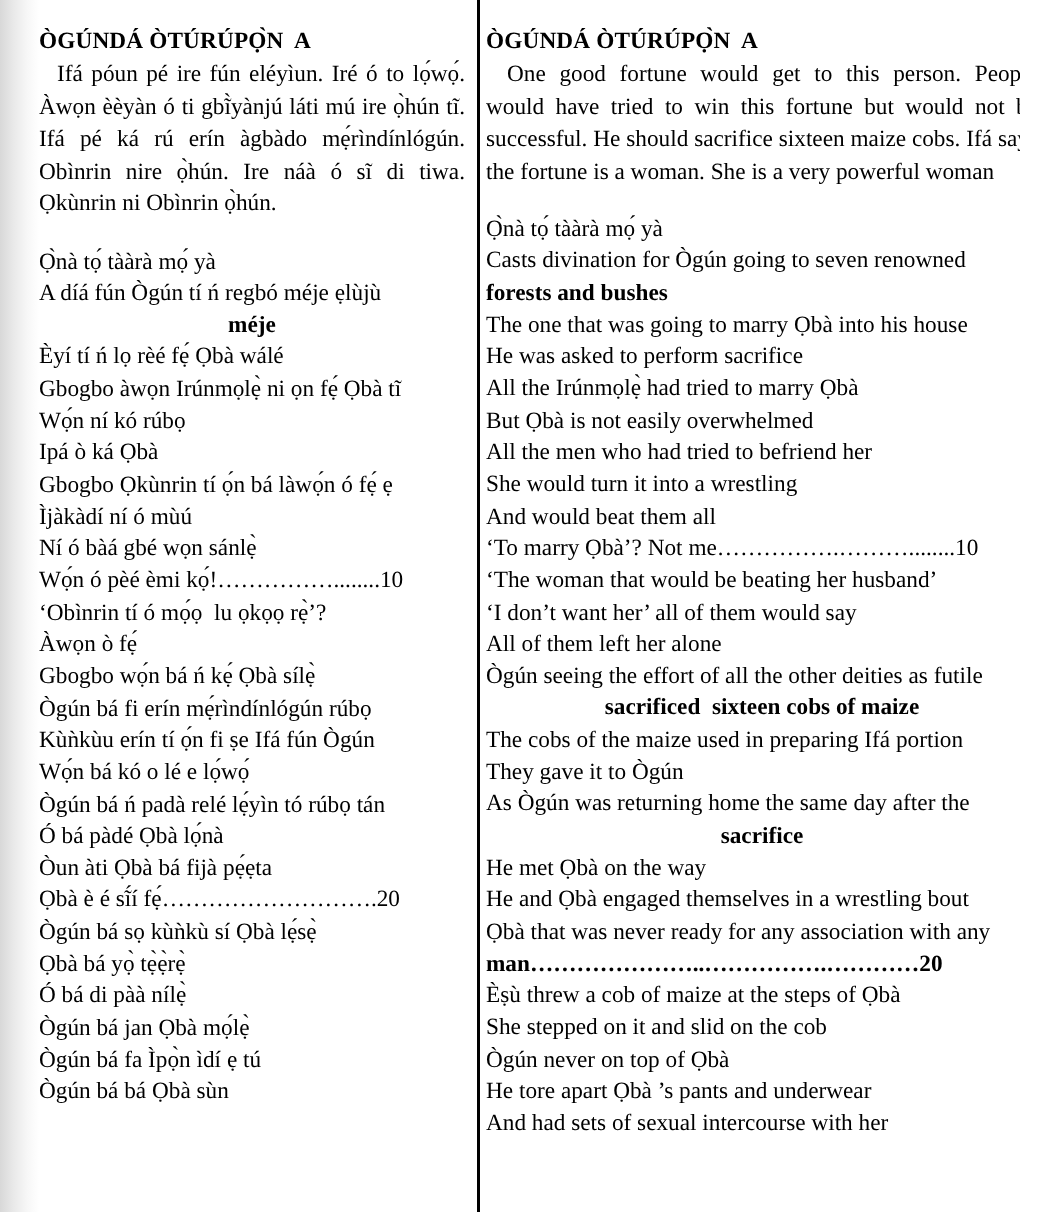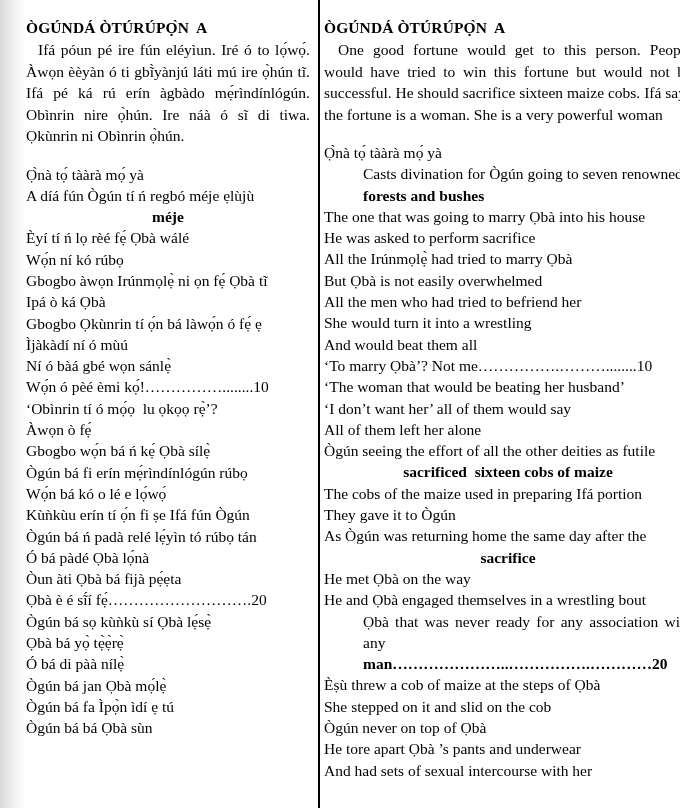--- a/index.html
+++ b/index.html
@@ -75,21 +75,20 @@
   .verse li {
     font-size: 15.5px;
     line-height: 21.3px;
     white-space: pre-wrap;
     margin: 0;
   }
   .verse li.wrap {
     white-space: normal;
     text-align: justify;
     text-align-last: left;
-    margin-left: 39px;
   }
   .cont {
     display: block;
     text-align: center;
     white-space: pre;
     font-weight: bold;
   }
   .gap-before {
     display: block;
     height: 17px;
@@ -105,33 +104,33 @@
   <div id="divider"></div>
 
   <div class="column" id="col-yoruba">
     <div class="heading">ÒGÚNDÁ ÒTÚRÚPỌ̀N  A</div>
     <p class="para">Ifá póun pé ire fún eléyìun. Iré ó to lọ́wọ́. Àwọn èèyàn ó ti gbĩ̀yànjú láti mú ire ọ̀hún tĩ. Ifá pé ká rú erín àgbàdo mẹ́rìndínlógún. Obìnrin nire ọ̀hún. Ire náà ó sĩ di tiwa. Ọkùnrin ni  Obìnrin ọ̀hún.</p>
     <div class="gap-before"></div>
     <ul class="verse" id="yoruba-verse">
         <li><span>Ọ̀nà tọ́ tààrà mọ́ yà</span></li>
         <li><span>A díá fún Ògún tí ń regbó méje ẹlùjù</span><span class="cont">méje</span></li>
         <li><span>Èyí tí ń lọ rèé fẹ́ Ọbà wálé</span></li>
+        <li><span>Gbogbo àwọn Irúnmọlẹ̀ ni ọn fẹ́ Ọbà tĩ</span></li>
         <li><span>Wọ́n ní kó rúbọ</span></li>
-        <li><span>Gbogbo àwọn Irúnmọlẹ̀ ni ọn fẹ́ Ọbà tĩ</span></li>
         <li><span>Ipá ò ká Ọbà</span></li>
         <li><span>Gbogbo Ọkùnrin tí ọ́n bá làwọ́n ó fẹ́ ẹ</span></li>
         <li><span>Ìjàkàdí ní ó mùú</span></li>
         <li><span>Ní ó bàá gbé wọn sánlẹ̀</span></li>
         <li><span>Wọ́n ó pèé èmi kọ́!……………........10</span></li>
         <li><span>‘Obìnrin tí ó mọ́ọ  lu ọkọọ rẹ̀’?</span></li>
         <li><span>Àwọn ò fẹ́</span></li>
         <li><span>Gbogbo wọ́n bá ń kẹ́ Ọbà sílẹ̀</span></li>
         <li><span>Ògún bá fi erín mẹ́rìndínlógún rúbọ</span></li>
+        <li><span>Kùǹkùu erín tí ọ́n fi ṣe Ifá fún Ògún</span></li>
         <li><span>Wọ́n bá kó o lé e lọ́wọ́</span></li>
-        <li><span>Kùǹkùu erín tí ọ́n fi ṣe Ifá fún Ògún</span></li>
         <li><span>Ògún bá ń padà relé lẹ́yìn tó rúbọ tán</span></li>
         <li><span>Ó bá pàdé Ọbà lọ́nà</span></li>
         <li><span>Òun àti Ọbà bá fijà pẹ́ẹta</span></li>
         <li><span>Ọbà è é sĩ́í fẹ́……………………….20</span></li>
         <li><span>Ògún bá sọ kùǹkù sí Ọbà lẹ́sẹ̀</span></li>
         <li><span>Ọbà bá yọ̀ tẹ̀ẹ̀rẹ̀</span></li>
         <li><span>Ó bá di pàà nílẹ̀</span></li>
         <li><span>Ògún bá jan Ọbà mọ́lẹ̀</span></li>
         <li><span>Ògún bá fa Ìpọ̀n ìdí ẹ tú</span></li>
         <li><span>Ògún bá bá Ọbà sùn</span></li>

